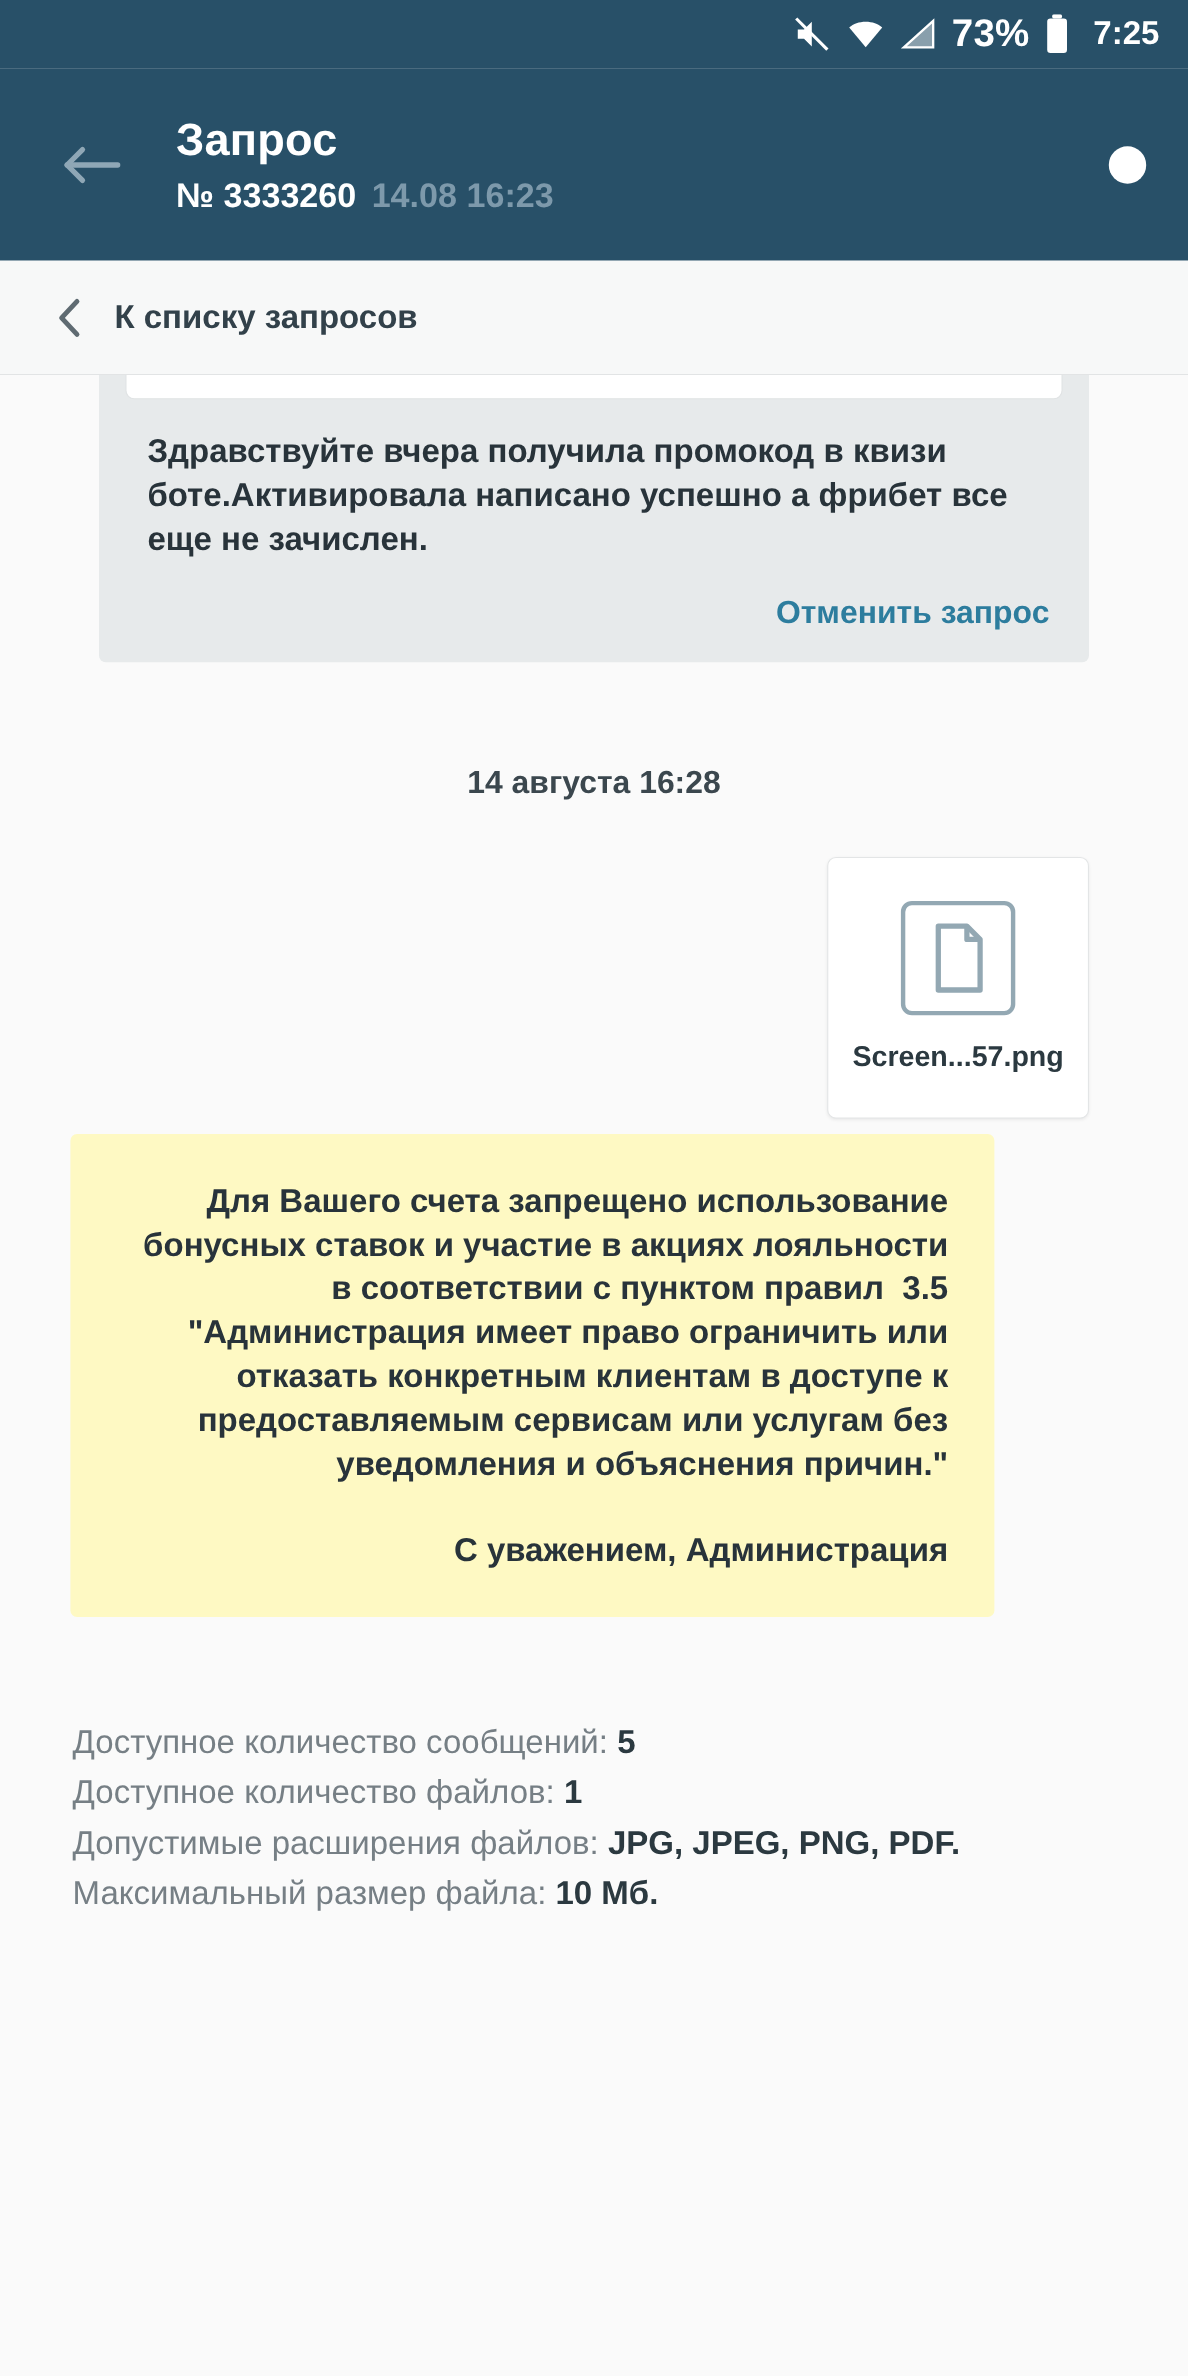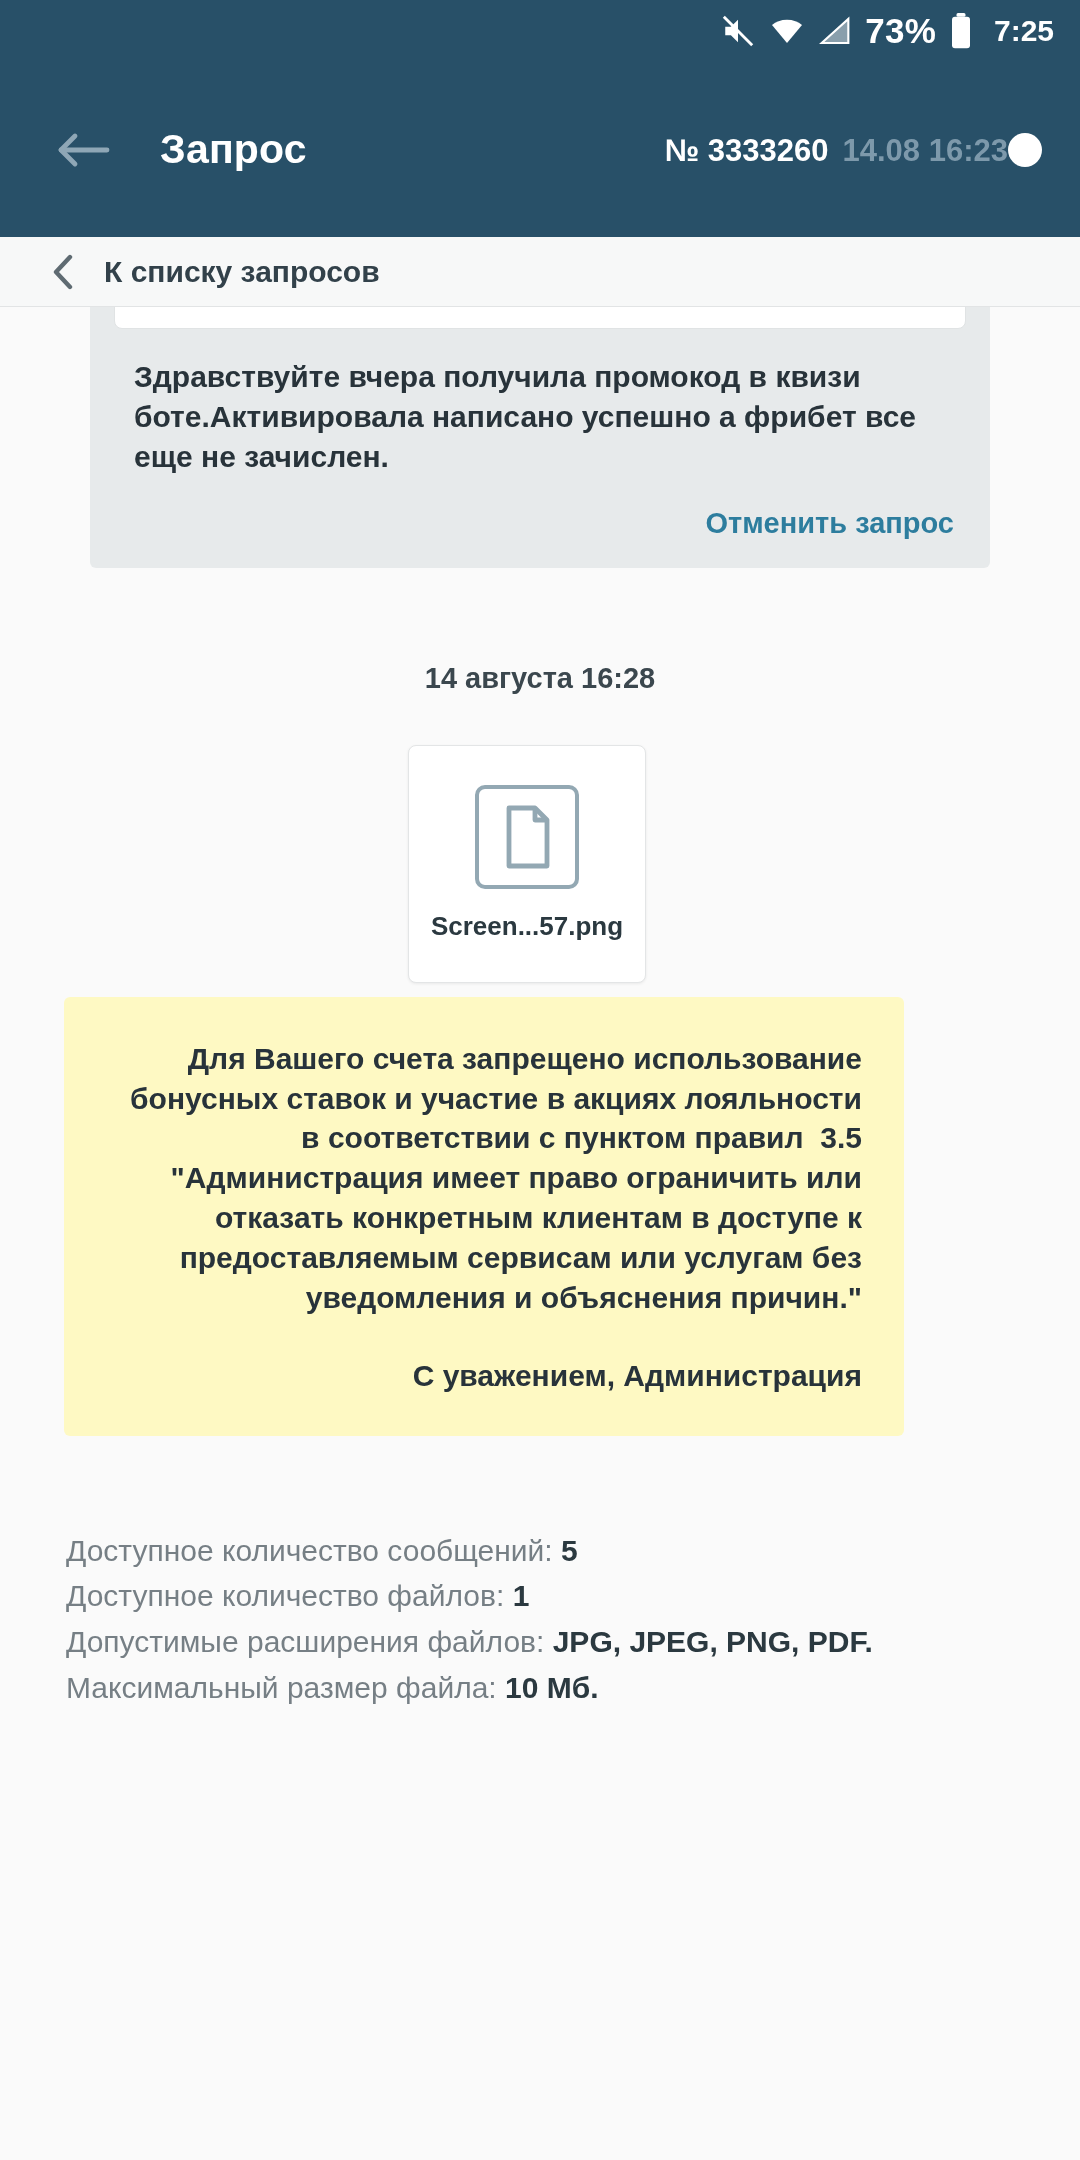--- a/index.html
+++ b/index.html
@@ -63,22 +63,22 @@
     height: 70px;
     display: flex;
     align-items: center;
     justify-content: center;
     color: #8fa7b6;
     flex: 0 0 auto;
   }
   .app-bar-titles {
     margin-left: 42px;
     display: flex;
-    flex-direction: row;
-    justify-content: space-between;
+    flex-direction: column;
+    justify-content: flex-end;
     flex: 1 1 auto;
   }
   .app-title {
     color: #ffffff;
     font-size: 41px;
     font-weight: bold;
     line-height: 1.2;
     letter-spacing: 0.2px;
   }
   .app-subtitle {
@@ -94,21 +94,21 @@
   .avatar-dot {
     width: 34px;
     height: 34px;
     border-radius: 50%;
     background: #ffffff;
     flex: 0 0 auto;
   }
 
   
   .breadcrumb-bar {
-    height: 70px;
+    height: 104px;
     background: #f7f8f8;
     border-bottom: 1px solid #e2e4e5;
     display: flex;
     align-items: center;
     padding-left: 46px;
     flex: 0 0 auto;
   }
   .chev {
     color: #5f6b72;
     display: flex;
@@ -165,21 +165,21 @@
   .date-sep {
     text-align: center;
     font-size: 29px;
     font-weight: bold;
     color: #3b474e;
     margin-top: 76px;
   }
 
   .attach-row {
     display: flex;
-    justify-content: center;
+    justify-content: flex-end;
     margin-top: 50px;
     padding-right: 26px;
   }
   .attach-card {
     width: 238px;
     height: 238px;
     background: #ffffff;
     border: 1px solid #e3e5e6;
     border-radius: 8px;
     display: flex;

